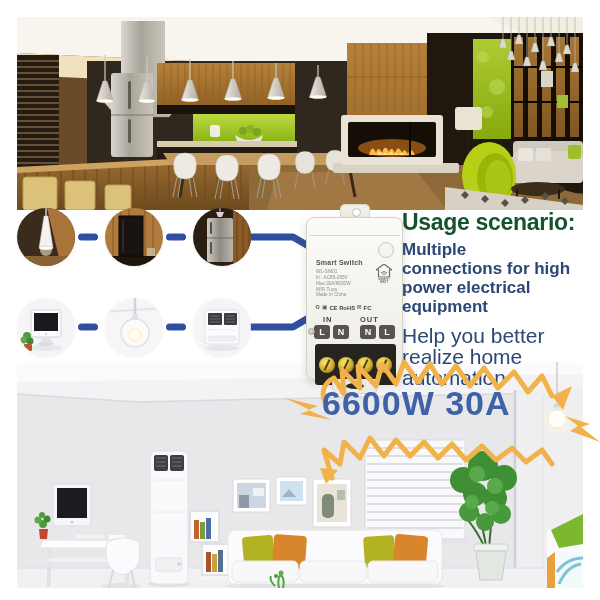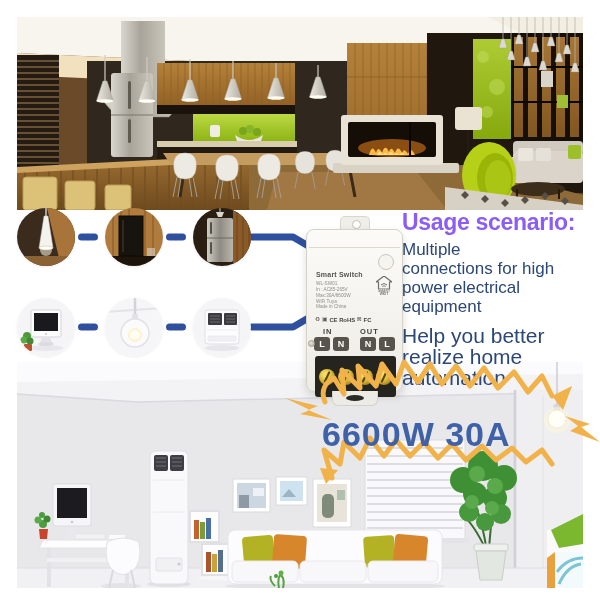--- a/index.html
+++ b/index.html
@@ -11,21 +11,21 @@
   .photo.bottom { top:362px; height:226px; }
   .photo svg { display:block; width:100%; height:100%; }
 
   .connectors { position:absolute; left:0; top:205px; width:600px; height:165px; z-index:2; }
 
   .circle { position:absolute; width:58px; height:58px; border-radius:50%; overflow:hidden; z-index:3;
             box-shadow:0 1px 3px rgba(0,0,0,.08); }
   .circle svg { display:block; width:100%; height:100%; }
 
   
-  .device { position:absolute; left:306px; top:216px; width:97px; height:190px; z-index:4;padding-left:23px; }
+  .device { position:absolute; left:306px; top:204px; width:97px; height:190px; z-index:4;padding-left:23px; }
   .sw-tab-top { position:absolute; left:34px; top:0; width:30px; height:14px; background:#f0eee9;
                 border:1px solid #d9d6cd; border-bottom:none; border-radius:5px 5px 0 0; }
   .sw-tab-top::after { content:""; position:absolute; left:11px; top:3px; width:7px; height:7px;
                 border-radius:50%; background:#fff; border:1.5px solid #c2bfb5; }
   .sw-body { position:absolute; left:0; top:13px; width:97px; height:163px;
              background:linear-gradient(180deg,#fcfbf8,#edebe5);
              border:1px solid #d5d2c9; border-radius:8px; box-shadow:0 4px 8px rgba(60,60,50,.18); }
   .sw-seam { position:absolute; left:2px; top:17px; width:91px; border-top:1px solid #ddd9d0; }
   .sw-led { position:absolute; right:8px; top:24px; width:16px; height:16px; border-radius:50%;
             background:#f6f4ee; border:1px solid #c8c5bb; }
@@ -52,27 +52,27 @@
            background:radial-gradient(circle at 40% 35%, #f2dd62 15%, #cfa92f 55%, #6e5415 100%); }
   .screw::after { content:""; position:absolute; left:7px; top:2px; width:2px; height:12px; background:#5a4410;
                   transform:rotate(25deg); border-radius:1px; }
   .sw-tab-bottom { position:absolute; left:26px; top:175px; width:46px; height:15px; background:#edebe5;
                    border:1px solid #d5d2c9; border-top:none; border-radius:0 0 6px 6px; }
   .sw-tab-bottom::after { content:""; position:absolute; left:13px; top:4px; width:18px; height:6px;
                    border-radius:50%; background:#2b2a24; }
 
   
   .usage { position:absolute; left:402px; top:209px; width:194px; z-index:5; }
-  .usage h2 { font-size:23px; font-weight:bold; color:#8b5cf6; letter-spacing:-.3px; }
-  .usage .p1 { margin-top:4px; font-size:17px; line-height:19px; font-weight:400; color:#2b4776; white-space:pre-line; }
+  .usage h2 { font-size:23px; font-weight:bold; color:#14532d; letter-spacing:-.3px; }
+  .usage .p1 { margin-top:4px; font-size:17px; line-height:19px; font-weight:700; color:#2b4776; white-space:pre-line; }
   .usage .p2 { margin-top:9px; font-size:21px; line-height:21px; font-weight:500; color:#2b4776; white-space:pre-line; }
 
   
   .spark { position:absolute; left:280px; top:356px; width:320px; height:132px; z-index:5; pointer-events:none; }
-  .power { position:absolute; left:322px; top:415px; width:260px; z-index:6; font-size:34px; font-weight:bold;
+  .power { position:absolute; left:322px; top:384px; width:260px; z-index:6; font-size:34px; font-weight:bold;
            color:#3e61a8; letter-spacing:1px; }
 </style>
 </head>
 <body>
 
 <div class="stage">
 
   <div class="photo top">
     <svg viewBox="0 0 566 193" preserveAspectRatio="none">
       <defs>

